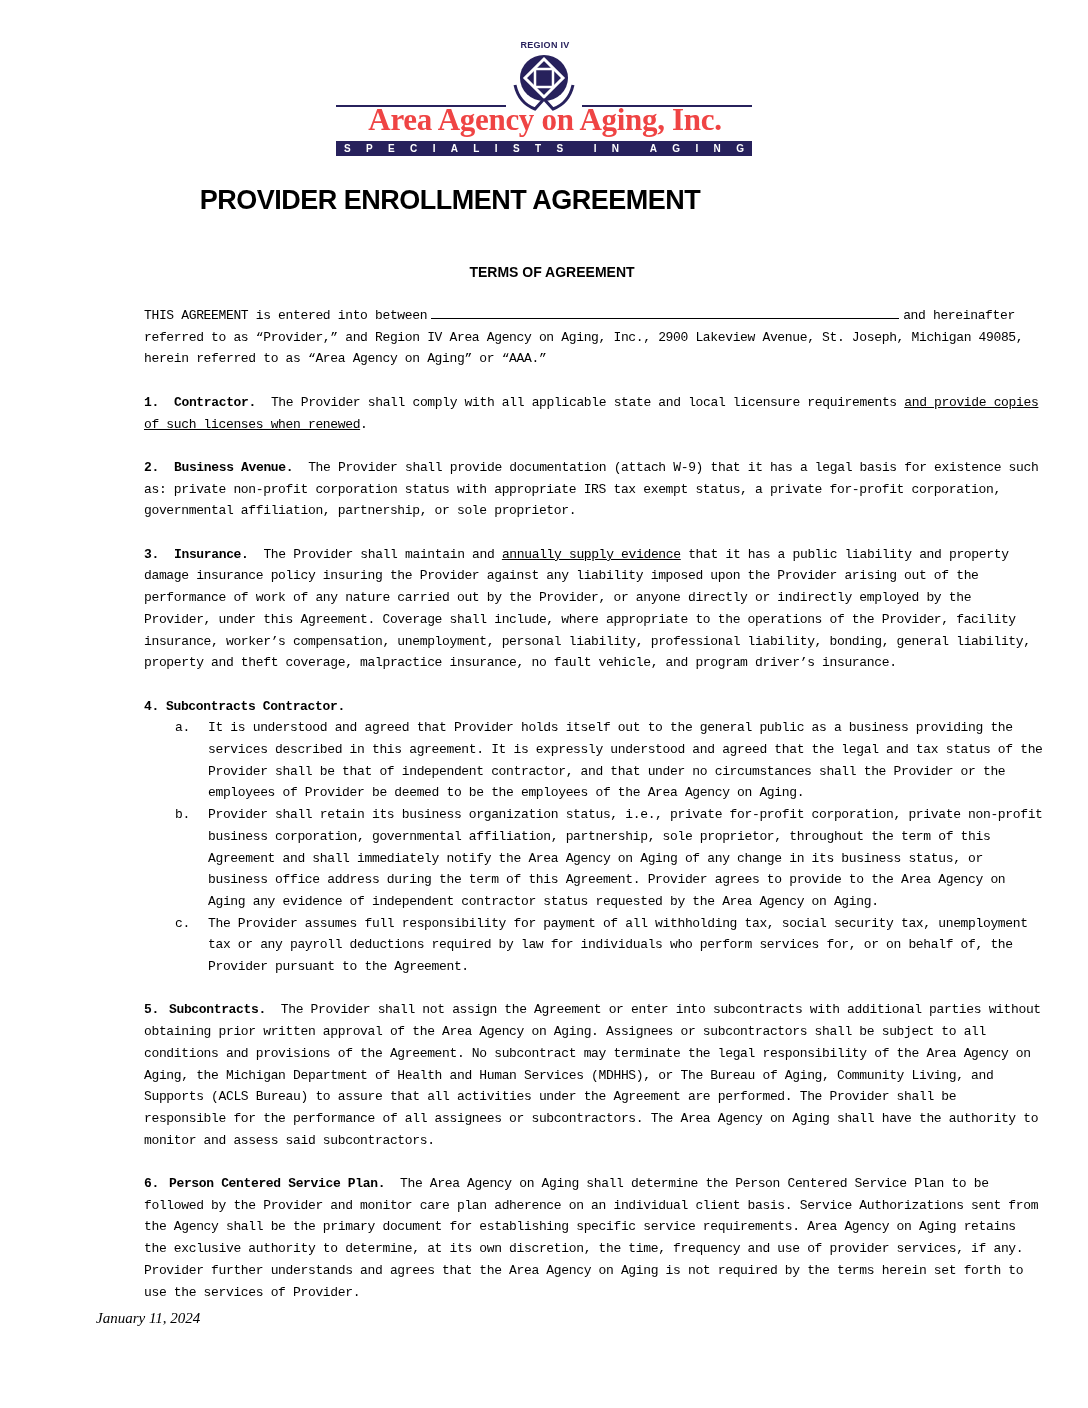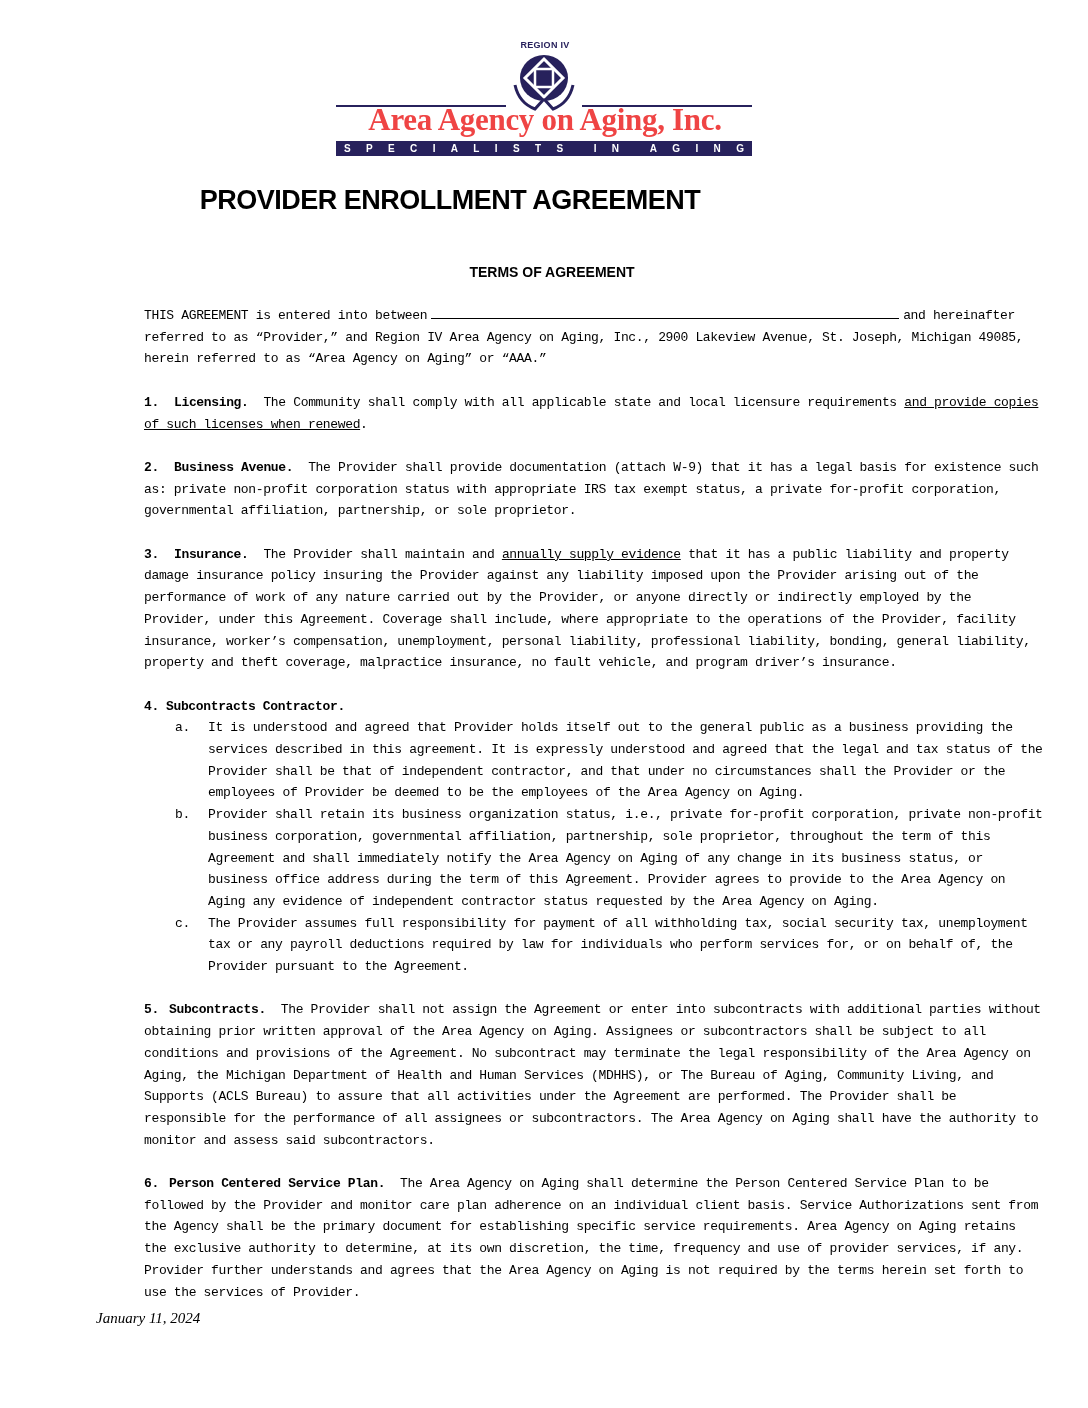--- a/index.html
+++ b/index.html
@@ -72,21 +72,21 @@
 
 <div class="title">PROVIDER ENROLLMENT AGREEMENT</div>
 <div class="subtitle">TERMS OF AGREEMENT</div>
 
 <div class="body">
   <p>
     <span>THIS AGREEMENT is entered into between</span><span class="blank"></span><span>and hereinafter referred to as “Provider,” and Region IV Area Agency on Aging, Inc., 2900 Lakeview Avenue, St. Joseph, Michigan 49085, herein referred to as “Area Agency on Aging” or “AAA.”</span>
   </p>
 
   <p>
-    <span class="sec-num">1.</span><span class="sec-head">Licensing.</span>&nbsp; <span>The Community shall comply with all applicable state and local licensure requirements</span> <span class="u">and provide copies of such licenses when renewed</span><span>.</span>
+    <span class="sec-num">1.</span><span class="sec-head">Contractor.</span>&nbsp; <span>The Provider shall comply with all applicable state and local licensure requirements</span> <span class="u">and provide copies of such licenses when renewed</span><span>.</span>
   </p>
 
   <p>
     <span class="sec-num">2.</span><span class="sec-head">Business Avenue.</span>&nbsp; <span>The Provider shall provide documentation (attach W-9) that it has a legal basis for existence such as: private non-profit corporation status with appropriate IRS tax exempt status, a private for-profit corporation, governmental affiliation, partnership, or sole proprietor.</span>
   </p>
 
   <p>
     <span class="sec-num">3.</span><span class="sec-head">Insurance.</span>&nbsp; <span>The Provider shall maintain and</span> <span class="u">annually supply evidence</span> <span>that it has a public liability and property damage insurance policy insuring the Provider against any liability imposed upon the Provider arising out of the performance of work of any nature carried out by the Provider, or anyone directly or indirectly employed by the Provider, under this Agreement.  Coverage shall include, where appropriate to the operations of the Provider, facility insurance, worker’s compensation, unemployment, personal liability, professional liability, bonding, general liability, property and theft coverage, malpractice insurance, no fault vehicle, and program driver’s insurance.</span>
   </p>
 

